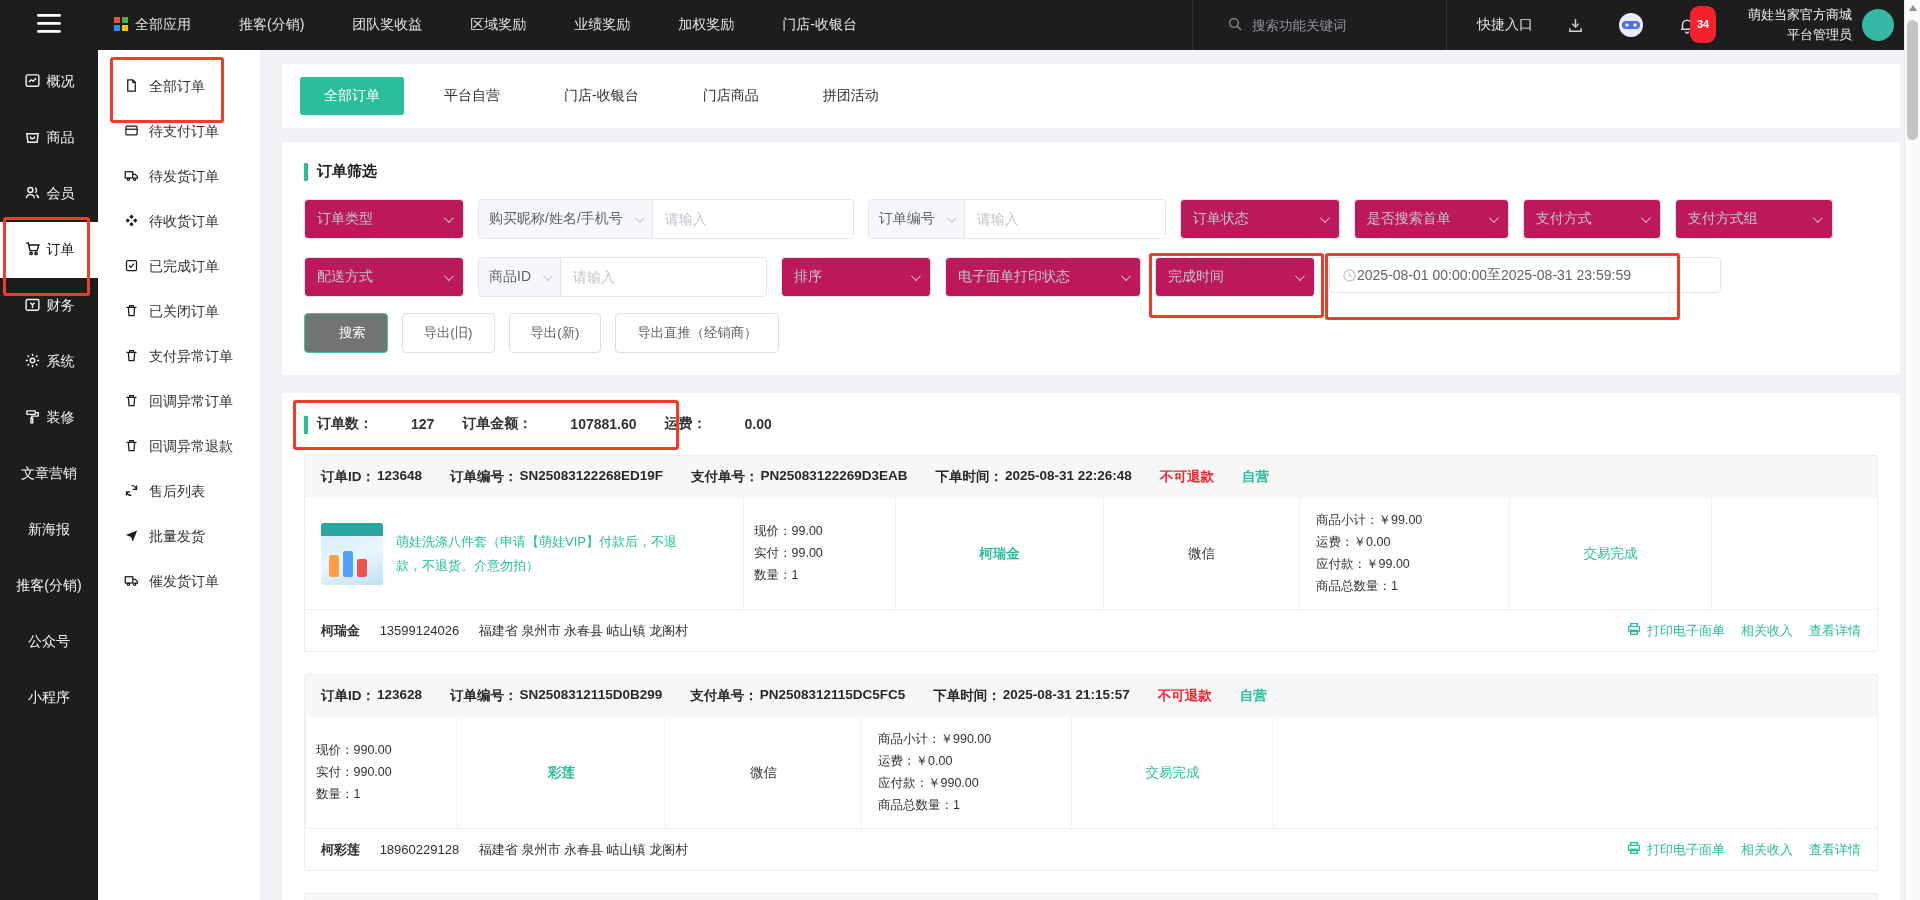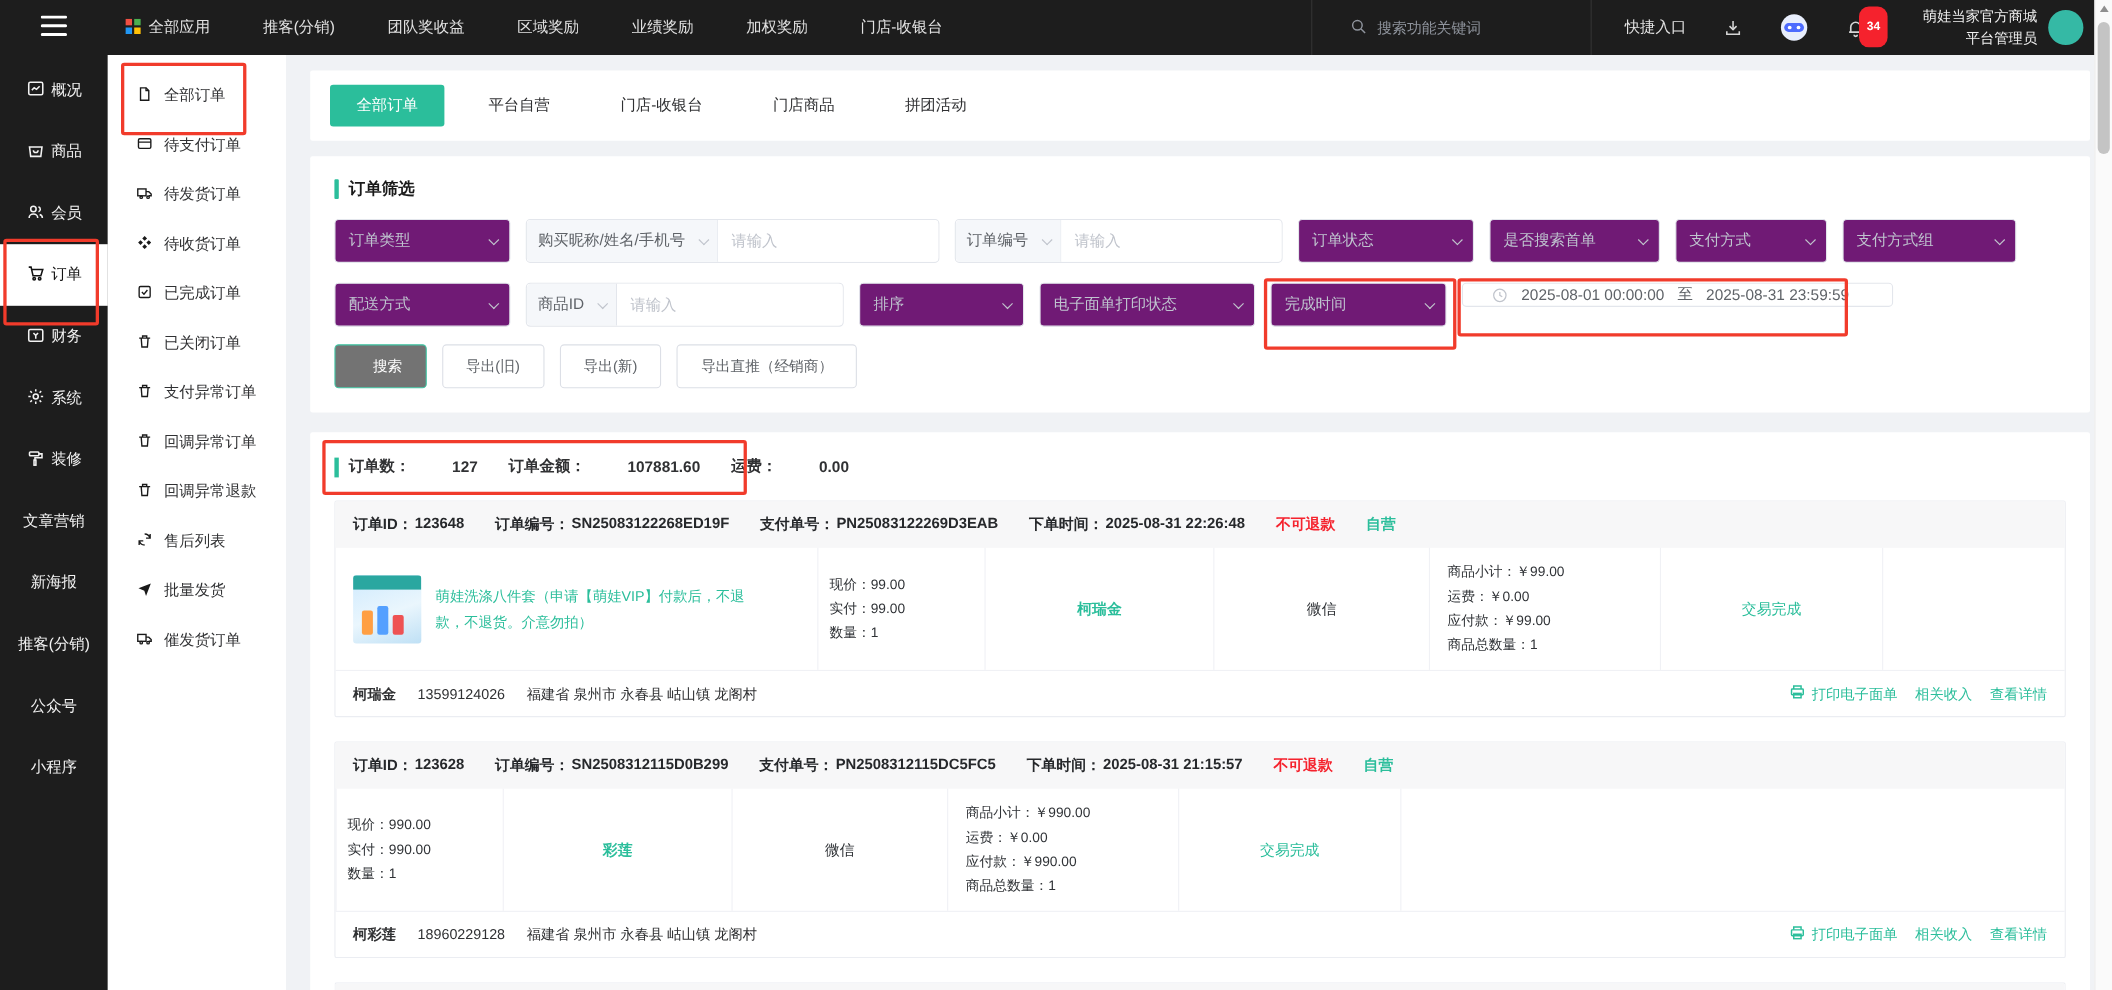--- a/index.html
+++ b/index.html
@@ -40,27 +40,27 @@
   .content { flex:1; padding:14px 20px 0 22px; overflow:hidden; }
   .card { background:#fff; border-radius:2px; }
   .tabs-card { padding:13px 18px; display:flex; gap:16px; align-items:center; }
   .tab { padding:10px 24px; border-radius:3px; color:#303133; cursor:pointer; white-space:nowrap; }
   .tab.active { background:#2bbe9b; color:#fff; }
 
   .filter-card { margin-top:14px; padding:20px 22px 22px; }
   .section-title { display:flex; align-items:center; gap:9px; font-weight:bold; font-size:15px; color:#1a1a1a; }
   .title-bar { width:4px; height:18px; background:#2bbe9b; border-radius:1px; }
   .filter-row { display:flex; gap:14px; margin-top:18px; }
-  .f-select { height:40px; border:1px solid #e3e6ec; border-radius:4px; display:flex; align-items:center; justify-content:space-between; padding:0 12px; color:#bfc4cf; background:#701a75; cursor:pointer; position:relative; white-space:nowrap; }
+  .f-select { height:40px; border:1px solid #e3e6ec; border-radius:4px; display:flex; align-items:center; justify-content:space-between; padding:0 12px; color:#bfc4cf; background:#be185d; cursor:pointer; position:relative; white-space:nowrap; }
   .caret { width:7px; height:7px; border-right:1.4px solid #c0c4cc; border-bottom:1.4px solid #c0c4cc; transform:rotate(45deg) translateY(-2px); margin-left:12px; flex:none; }
   .f-compound { display:flex; border:1px solid #e3e6ec; border-radius:4px; overflow:visible; height:40px; }
   .f-compound .seg { background:#f5f7fa; display:flex; align-items:center; padding:0 10px; color:#5f6368; border-right:1px solid #e3e6ec; border-radius:4px 0 0 4px; cursor:pointer; white-space:nowrap; }
   .f-compound input { border:none; outline:none; padding:0 12px; font-size:14px; color:#606266; background:#fff; border-radius:0 4px 4px 0; }
   input::placeholder { color:#c0c4cc; }
-  .date-range { height:22px; border:1px solid #e3e6ec; border-radius:4px; display:flex; align-items:center; gap:12px; padding:0 26px; color:#5f6368; position:relative; white-space:nowrap; width:392px; }
+  .date-range { height:36px; border:1px solid #e3e6ec; border-radius:4px; display:flex; align-items:center; padding:0 12px; color:#5f6368; position:relative; white-space:nowrap; width:392px; }
   .date-range .clock { color:#c0c4cc; display:flex; }
   .btn-row { display:flex; gap:14px; margin-top:16px; }
   .btn { height:40px; padding:0 21px; border:1px solid #dcdfe6; border-radius:4px; background:#fff; color:#5f6368; display:flex; align-items:center; cursor:pointer; white-space:nowrap; }
   .btn.primary { background:#737373; border-color:#41c7a5; color:#fff;padding-left:34px; }
 
   .list-card { margin-top:18px; padding:22px 22px 8px; }
   .stats-row { display:flex; align-items:center; font-size:14px; padding-left:13px; position:relative; }
   .stats-row .tbar { position:absolute; left:0; top:1px; width:4px; height:18px; background:#2bbe9b; }
   .stat { margin-right:28px; display:flex; align-items:center; gap:2px; }
   .stat .lab { color:#303133; font-weight:bold; }

